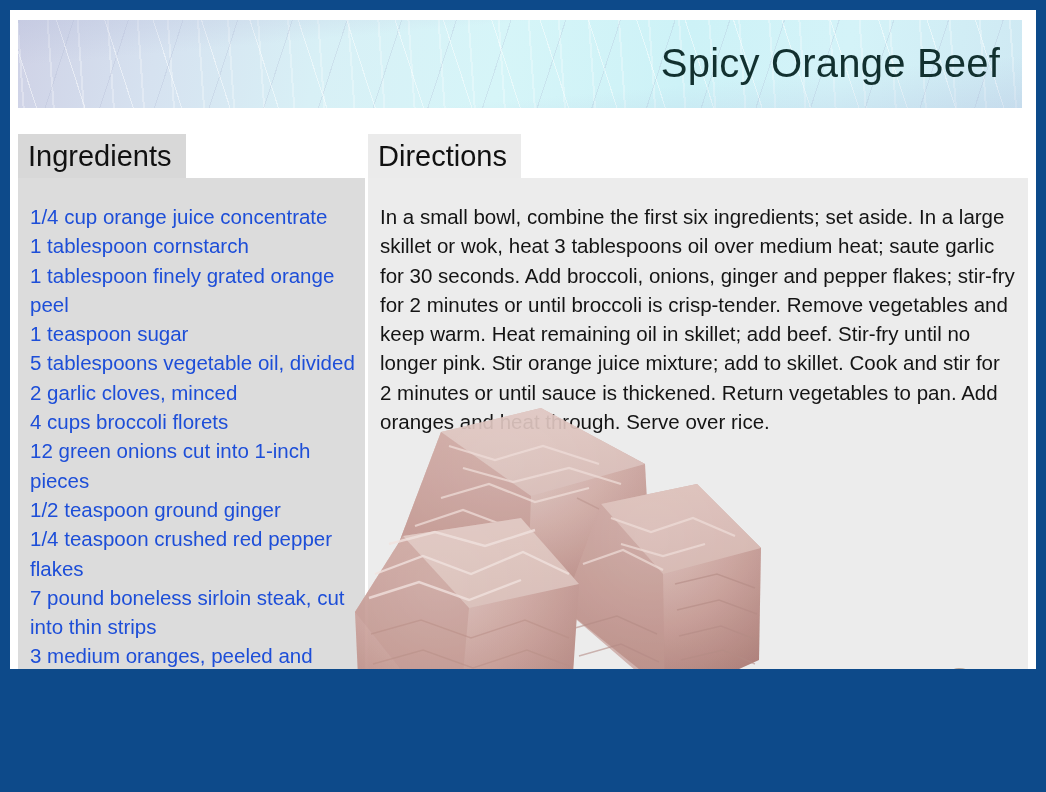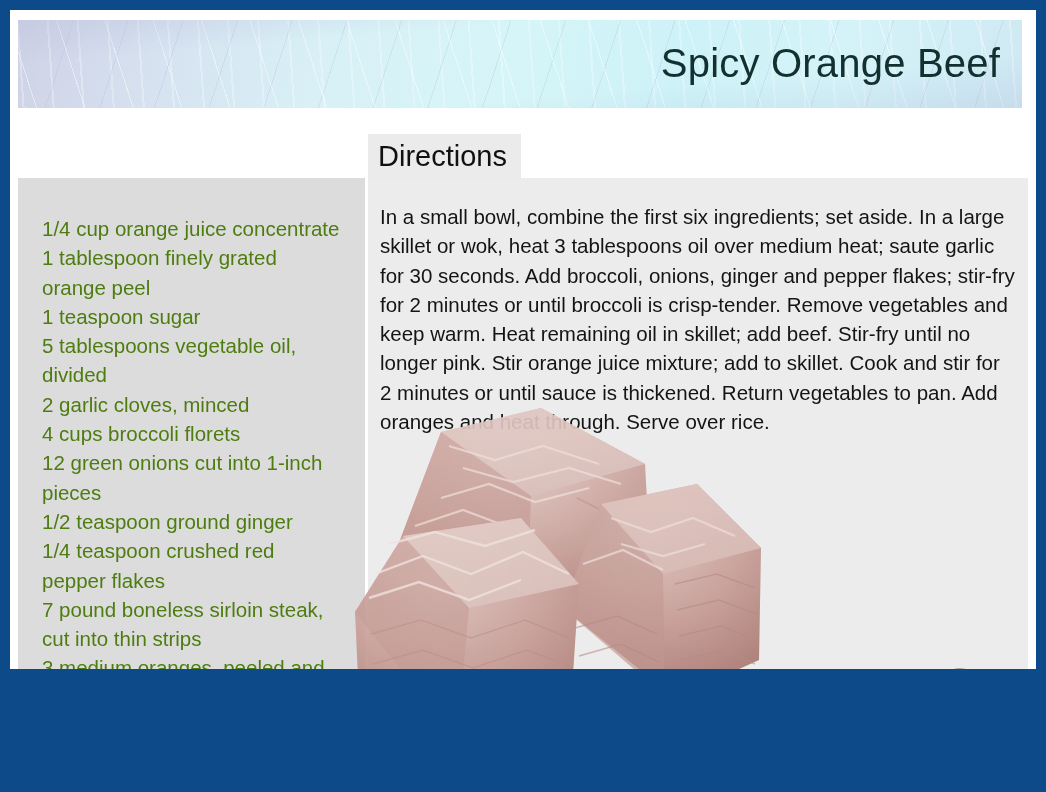--- a/index.html
+++ b/index.html
@@ -138,25 +138,25 @@
     top: 168px;
     width: 660px;
     height: 597px;
     background: #ececec;
     padding: 24px 12px 0 12px;
   }
 
   
   #ingredients-list {
     list-style: none;
-    margin: 12px;
+    margin: 0;
     padding: 0;
     font-size: 20.5px;
     line-height: 29.3px;
-    color: #4d7c0f;
+    color: #1d4ed8;
   }
   #ingredients-list li {
     margin: 0;
     padding: 0;
   }
 
   
   #directions-text {
     margin: 0;
     font-size: 20.5px;
@@ -190,24 +190,26 @@
 
 <div id="slide">
   <div id="page">
 
     <div id="banner">
       <div class="weave"></div>
       <div class="sheen"></div>
       <div id="recipe-title">Spicy Orange Beef</div>
     </div>
 
+    <div id="ingredients-tab" class="panel-tab">Ingredients</div>
 
     <div id="ingredients-panel" class="panel-body">
       <ul id="ingredients-list">
         <li>1/4 cup orange juice concentrate</li>
+        <li>1 tablespoon cornstarch</li>
         <li>1 tablespoon finely grated orange peel</li>
         <li>1 teaspoon sugar</li>
         <li>5 tablespoons vegetable oil, divided</li>
         <li>2 garlic cloves, minced</li>
         <li>4 cups broccoli florets</li>
         <li>12 green onions cut into 1-inch pieces</li>
         <li>1/2 teaspoon ground ginger</li>
         <li>1/4 teaspoon crushed red pepper flakes</li>
         <li>7 pound boneless sirloin steak, cut into thin strips</li>
         <li>3 medium oranges, peeled and sectioned</li>

